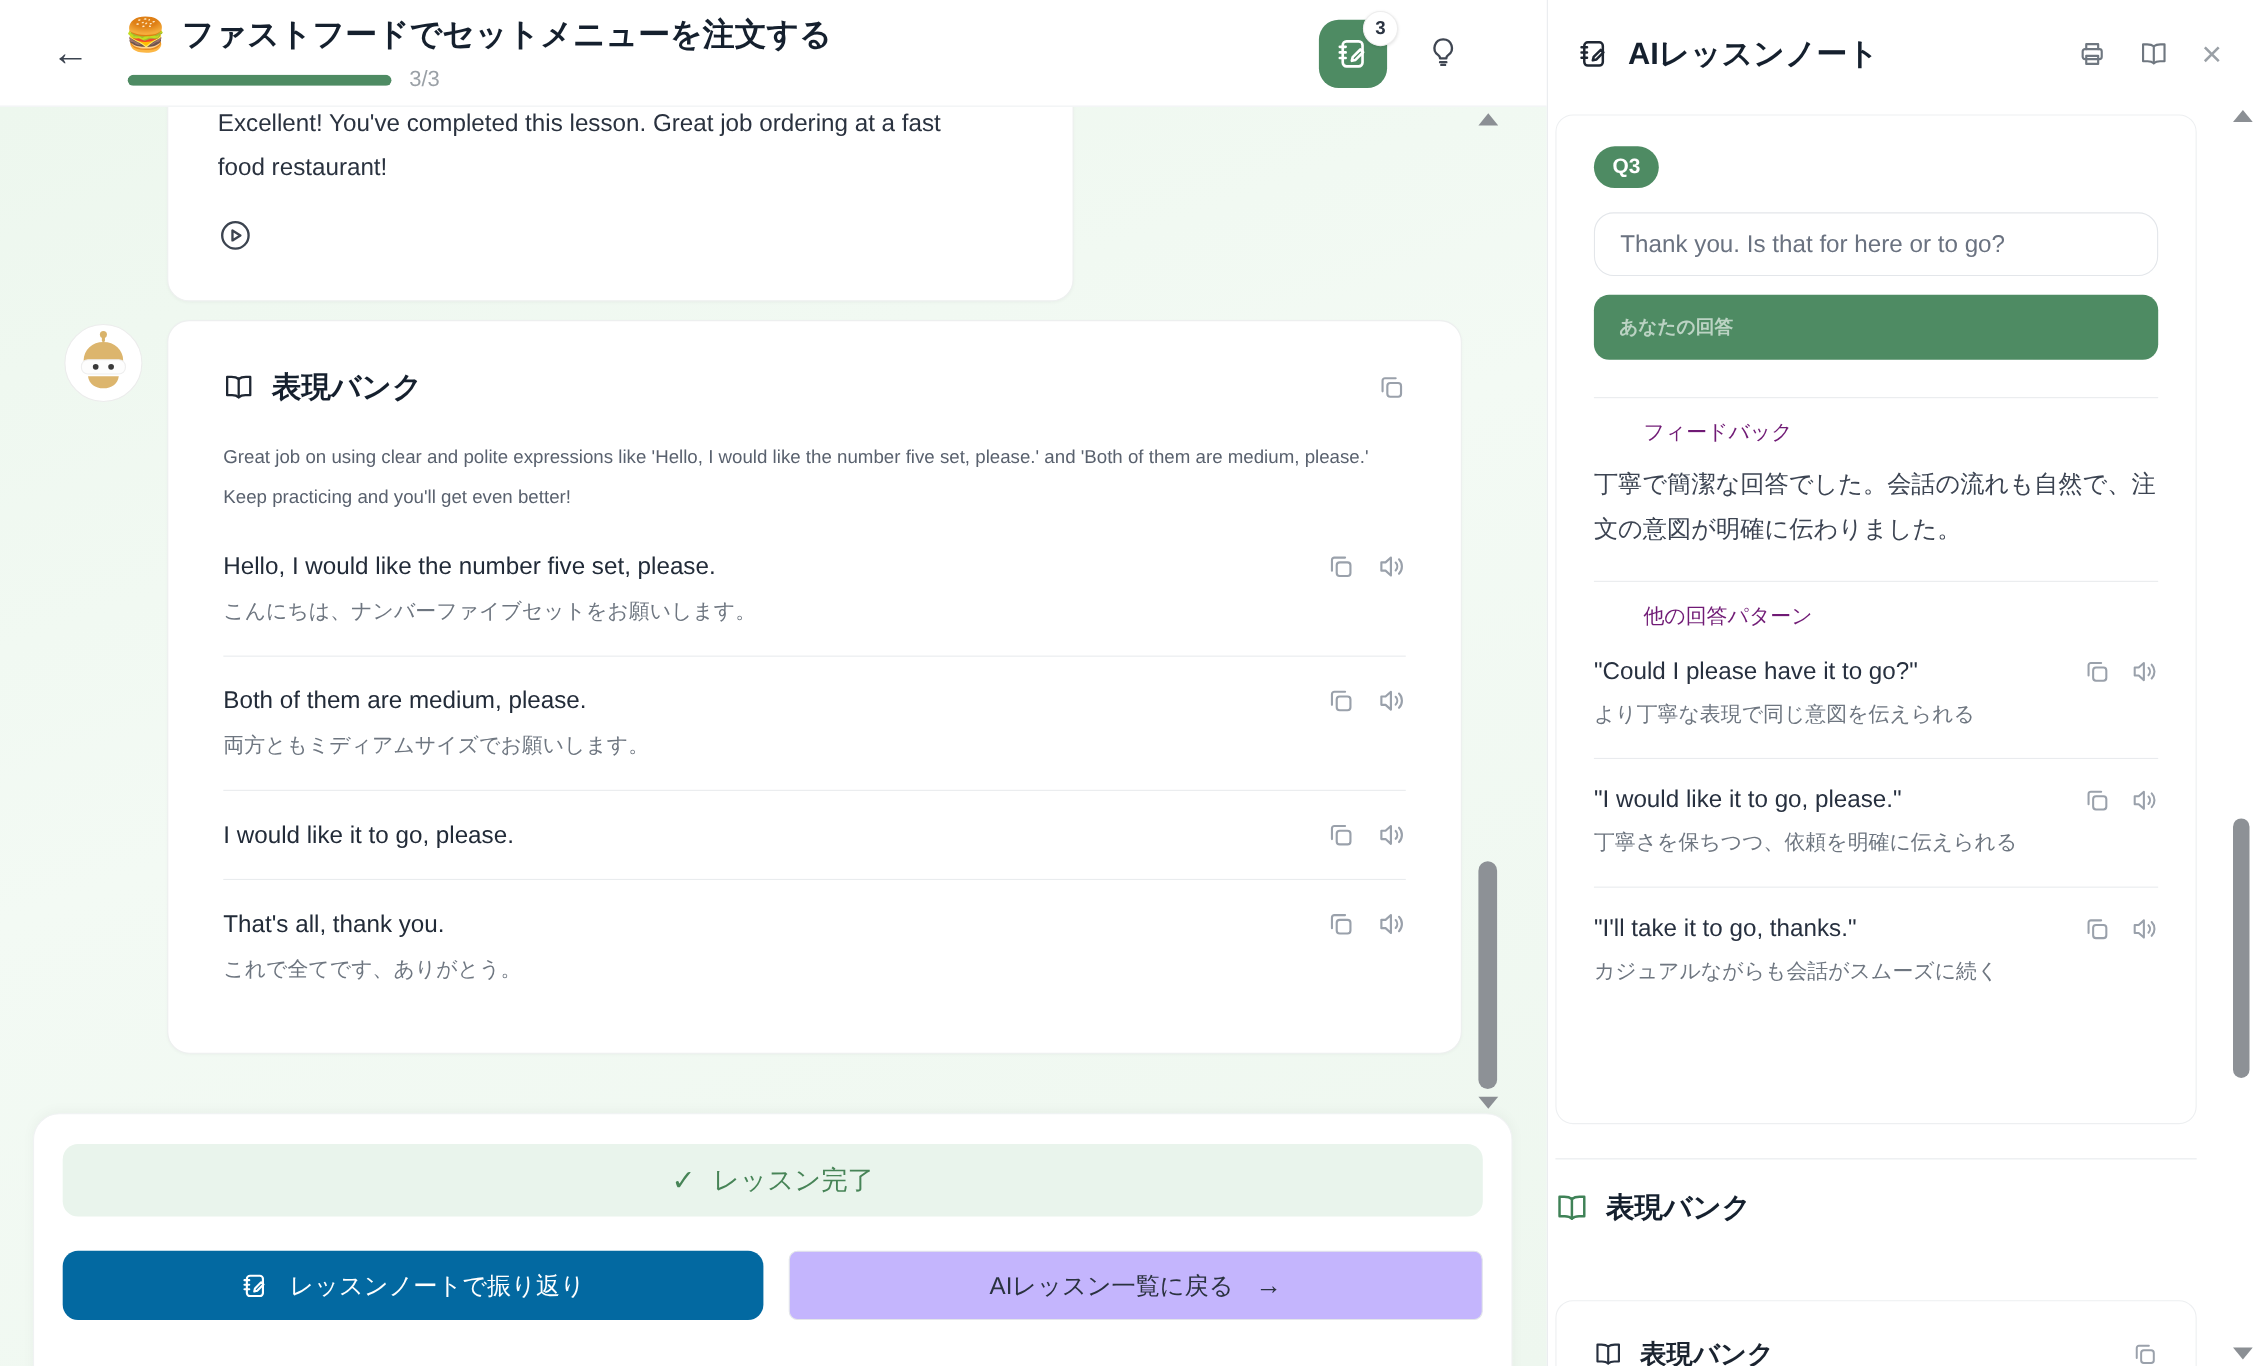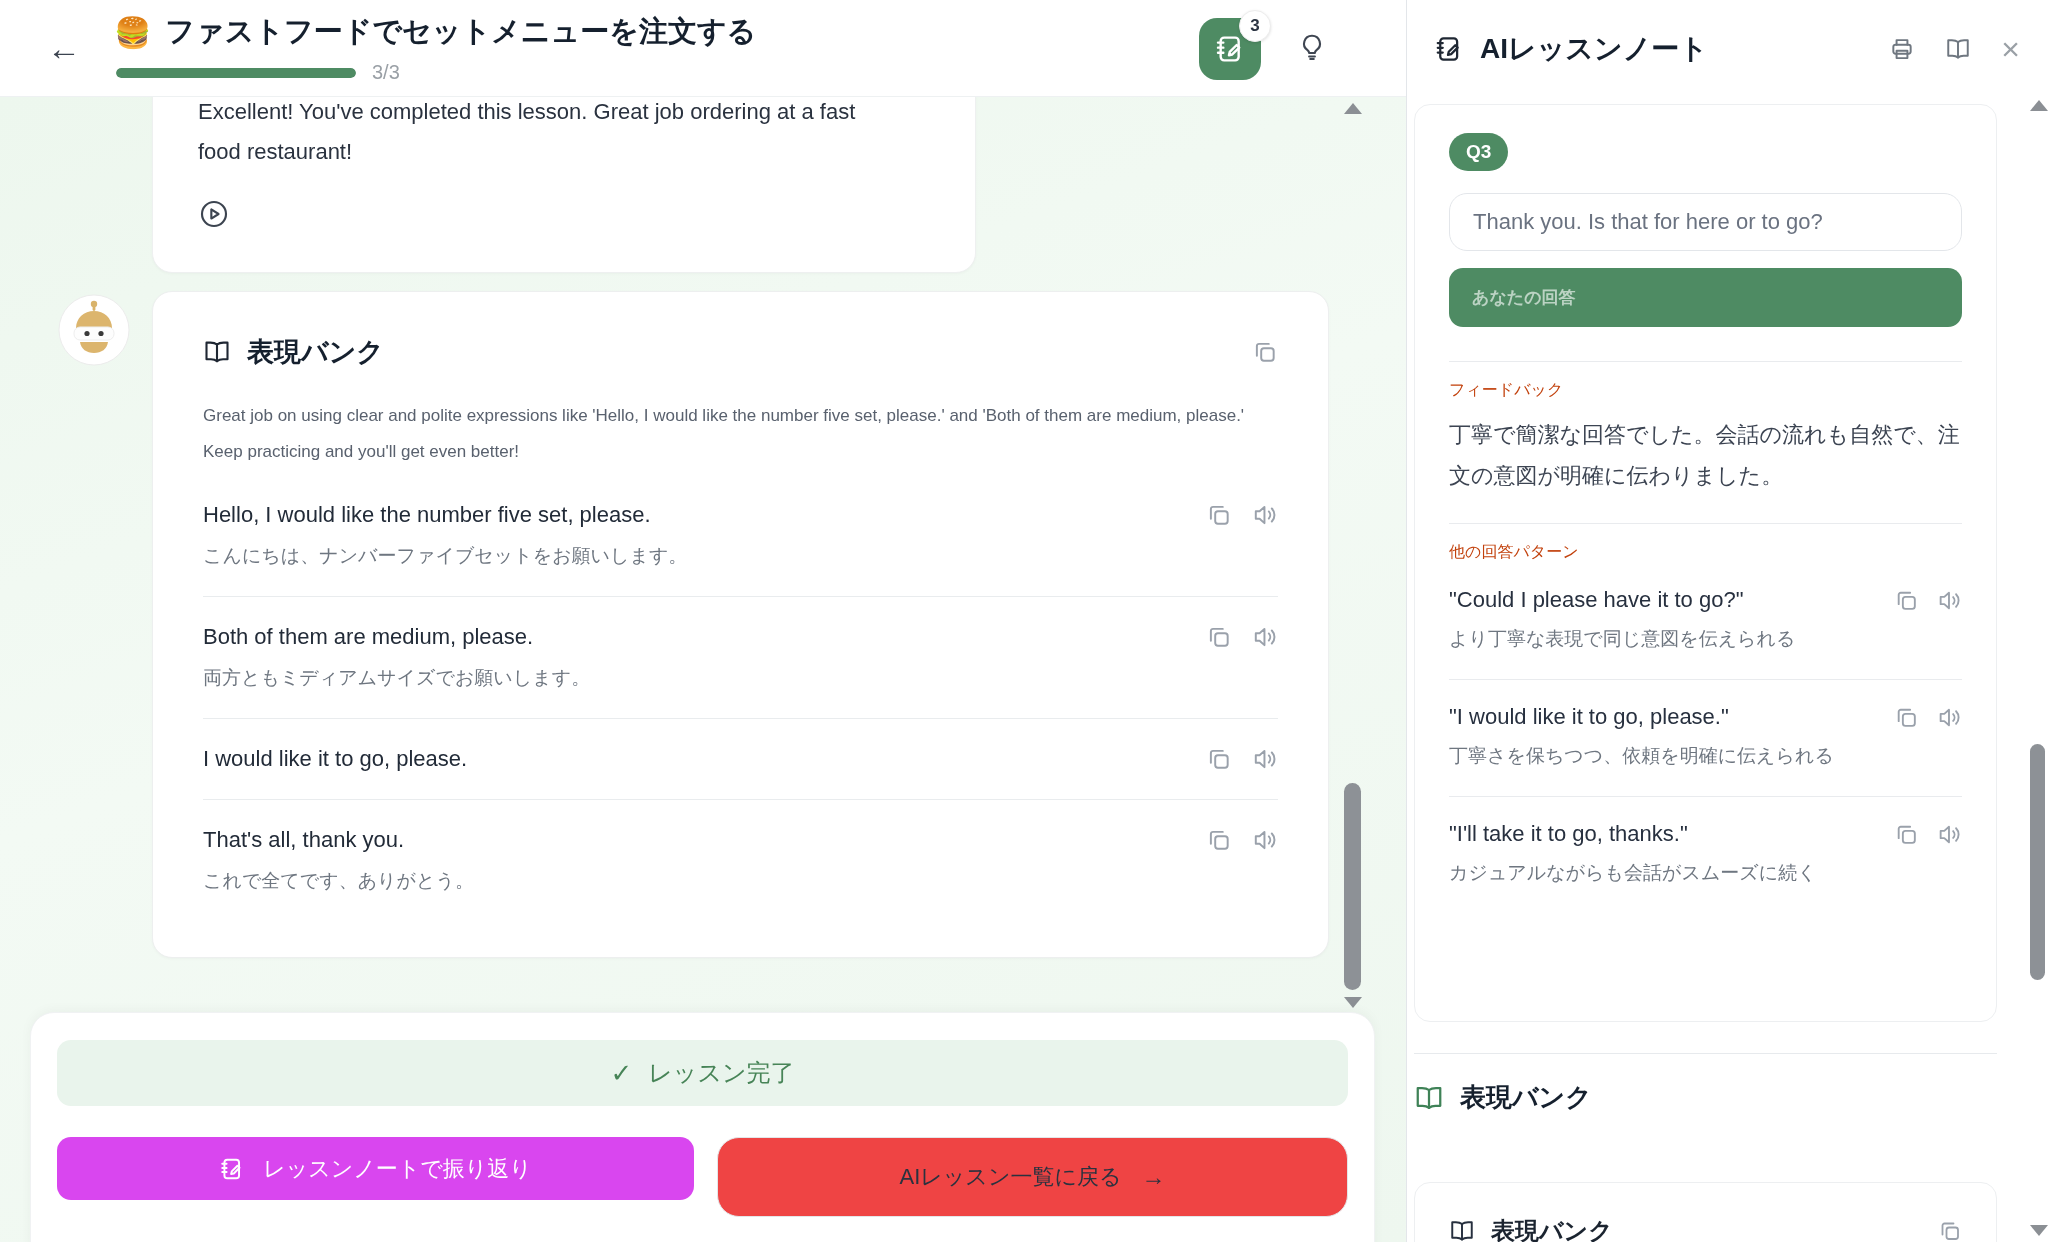--- a/index.html
+++ b/index.html
@@ -56,25 +56,25 @@
   .row-icons { margin-left:auto; display:flex; gap:20px; color:#9aa1ab; }
   .ja-text { margin-top:15px; font-size:19px; color:#6e7680; }
   .item-divider { height:1px; background:#e9ecee; margin:27px 0; }
 
   .footer-card { position:absolute; left:30px; top:915px; width:1345px; height:340px; background:#fff;
     border:1px solid #f0f2f3; border-radius:24px 24px 0 0; box-shadow:0 -2px 12px rgba(0,0,0,.04); padding:27px 26px; }
   .complete-banner { height:66px; background:#e9f4ec; border-radius:14px; display:flex; align-items:center;
     justify-content:center; gap:16px; color:#478457; font-size:24px; }
   .check-glyph { font-size:26px; font-weight:bold; color:#478457; }
   .footer-buttons { margin-top:31px; display:flex; gap:23px; }
-  .btn-green { width:637px; height:63px; background:#d946ef; border:none; border-radius:14px; color:#fff;
+  .btn-green { width:637px; height:63px; background:#0369a1; border:none; border-radius:14px; color:#fff;
     font-size:22px; font-weight:500; display:flex; align-items:center; justify-content:center; gap:18px; cursor:pointer;
     font-family:inherit; }
   .btn-green svg { width:26px; height:26px; }
-  .btn-white { flex:1; height:80px; background:#ef4444; border:1px solid #e3e6e9; border-radius:22px; color:#2a323f;
+  .btn-white { flex:1; height:63px; background:#c4b5fd; border:1px solid #e3e6e9; border-radius:8px; color:#2a323f;
     font-size:22px; display:flex; align-items:center; justify-content:center; gap:20px; cursor:pointer; font-family:inherit; }
   .fwd-glyph { font-size:24px; color:#2a323f; }
 
   
   .tri-up { width:0; height:0; border-left:9px solid transparent; border-right:9px solid transparent;
     border-bottom:11px solid #8b8f94; cursor:pointer; }
   .tri-down { width:0; height:0; border-left:9px solid transparent; border-right:9px solid transparent;
     border-top:11px solid #8b8f94; cursor:pointer; }
   .l-sb-up { position:absolute; left:1344px; top:6px; }
   .l-sb-thumb { position:absolute; left:1344px; top:686px; width:17px; height:207px; background:#8d9196; border-radius:9px; cursor:pointer; }
@@ -94,21 +94,21 @@
     border:1px solid #edeff1; border-radius:16px; padding:28px 34px 30px; overflow:hidden; }
   .q-badge { display:inline-block; background:#4e8b63; color:#fff; font-size:19px; font-weight:bold;
     padding:8px 17px; border-radius:999px; }
   .q-box { margin-top:22px; border:1px solid #e3e6ea; border-radius:18px; padding:15px 23px;
     font-size:22px; color:#6a7280; }
   .a-box { margin-top:17px; background:#4e8b63; border-radius:14px; padding:18px 23px; }
   .a-label { font-size:17px; font-weight:bold; color:rgba(255,255,255,.62); }
   .a-value { margin-top:10px; font-size:22px; font-weight:bold; color:#fff; }
   .hr { height:1px; background:#e9ebee; }
   .hr1 { margin-top:34px; }
-  .fb-label, .pt-label { font-size:16px; color:#c2410c; }
+  .fb-label, .pt-label { font-size:19px; color:#701a75;margin-left:45px; }
   .fb-label { margin-top:18px; }
   .fb-text { margin-top:13px; width:514px; font-size:22px; line-height:41px; color:#3c4452; }
   .hr2 { margin-top:27px; }
   .pt-label { margin-top:18px; }
   .pattern { margin-top:24px; }
   .pt-row { display:flex; align-items:center; }
   .pt-text { font-size:22px; color:#27303f; }
   .pt-icons { margin-left:auto; display:flex; gap:18px; color:#9aa1ab; }
   .pt-icons svg { width:25px; height:25px; }
   .pt-desc { margin-top:13px; font-size:19px; color:#6e7680; }

